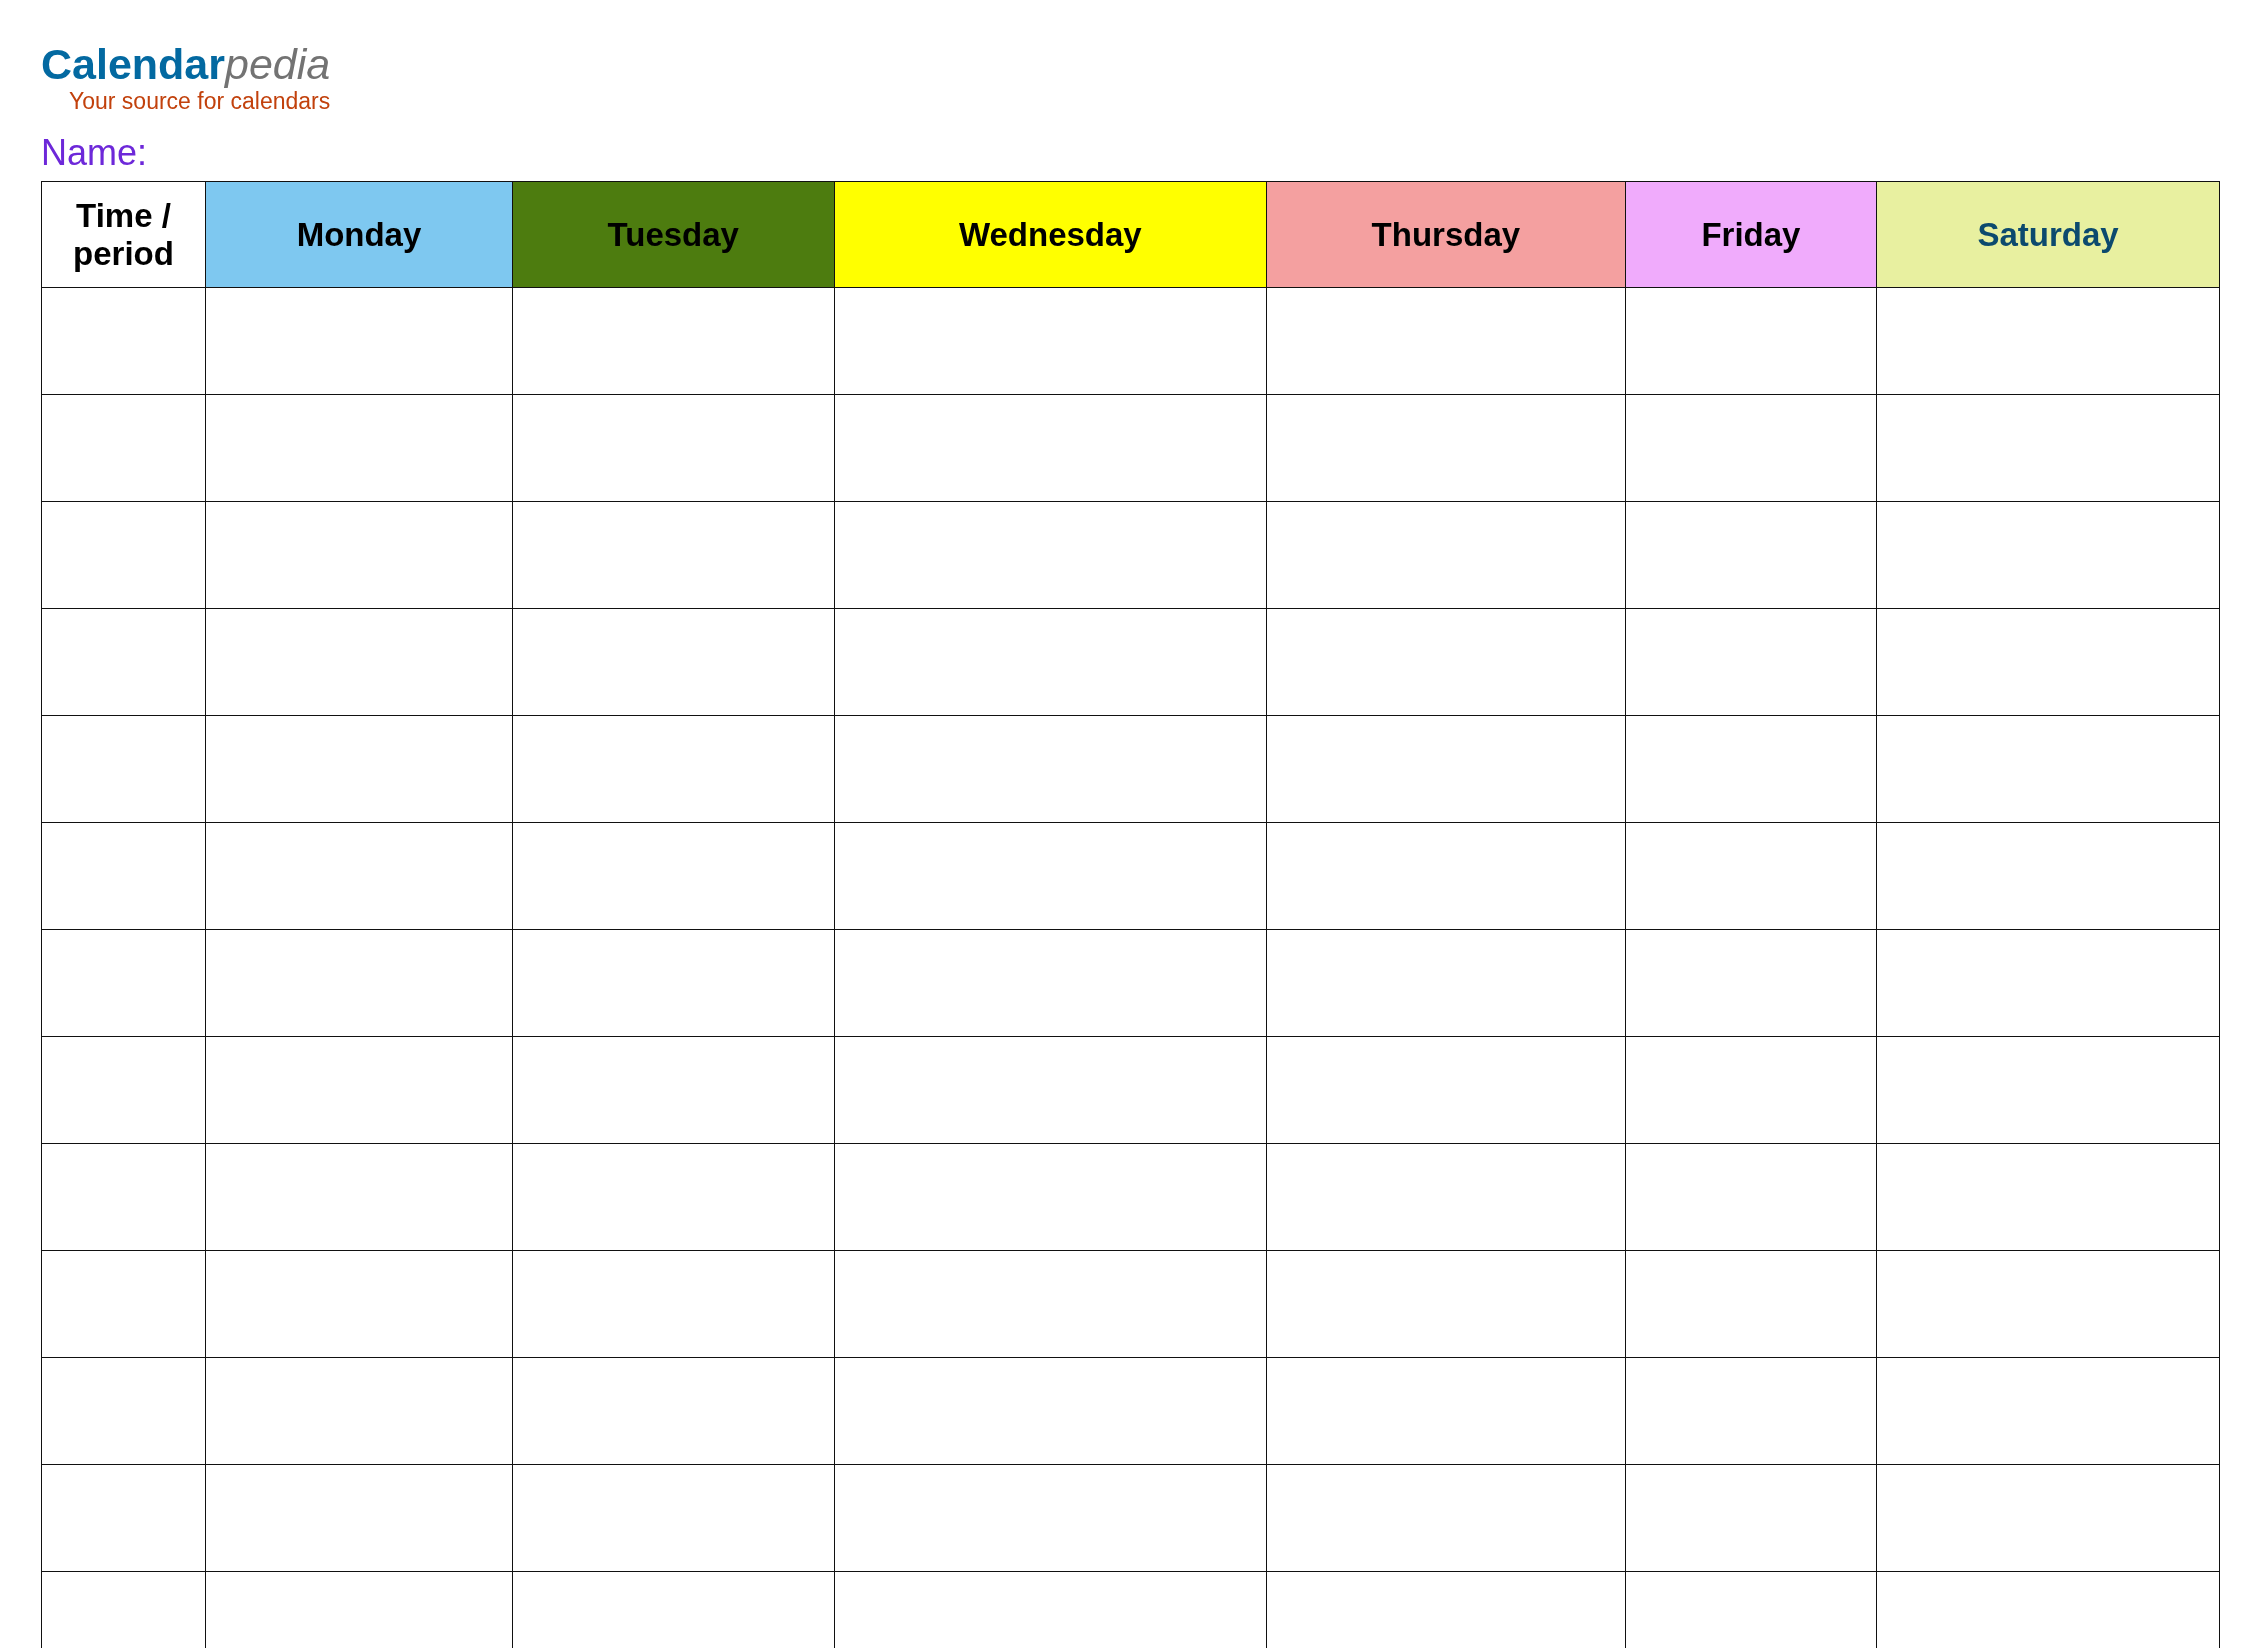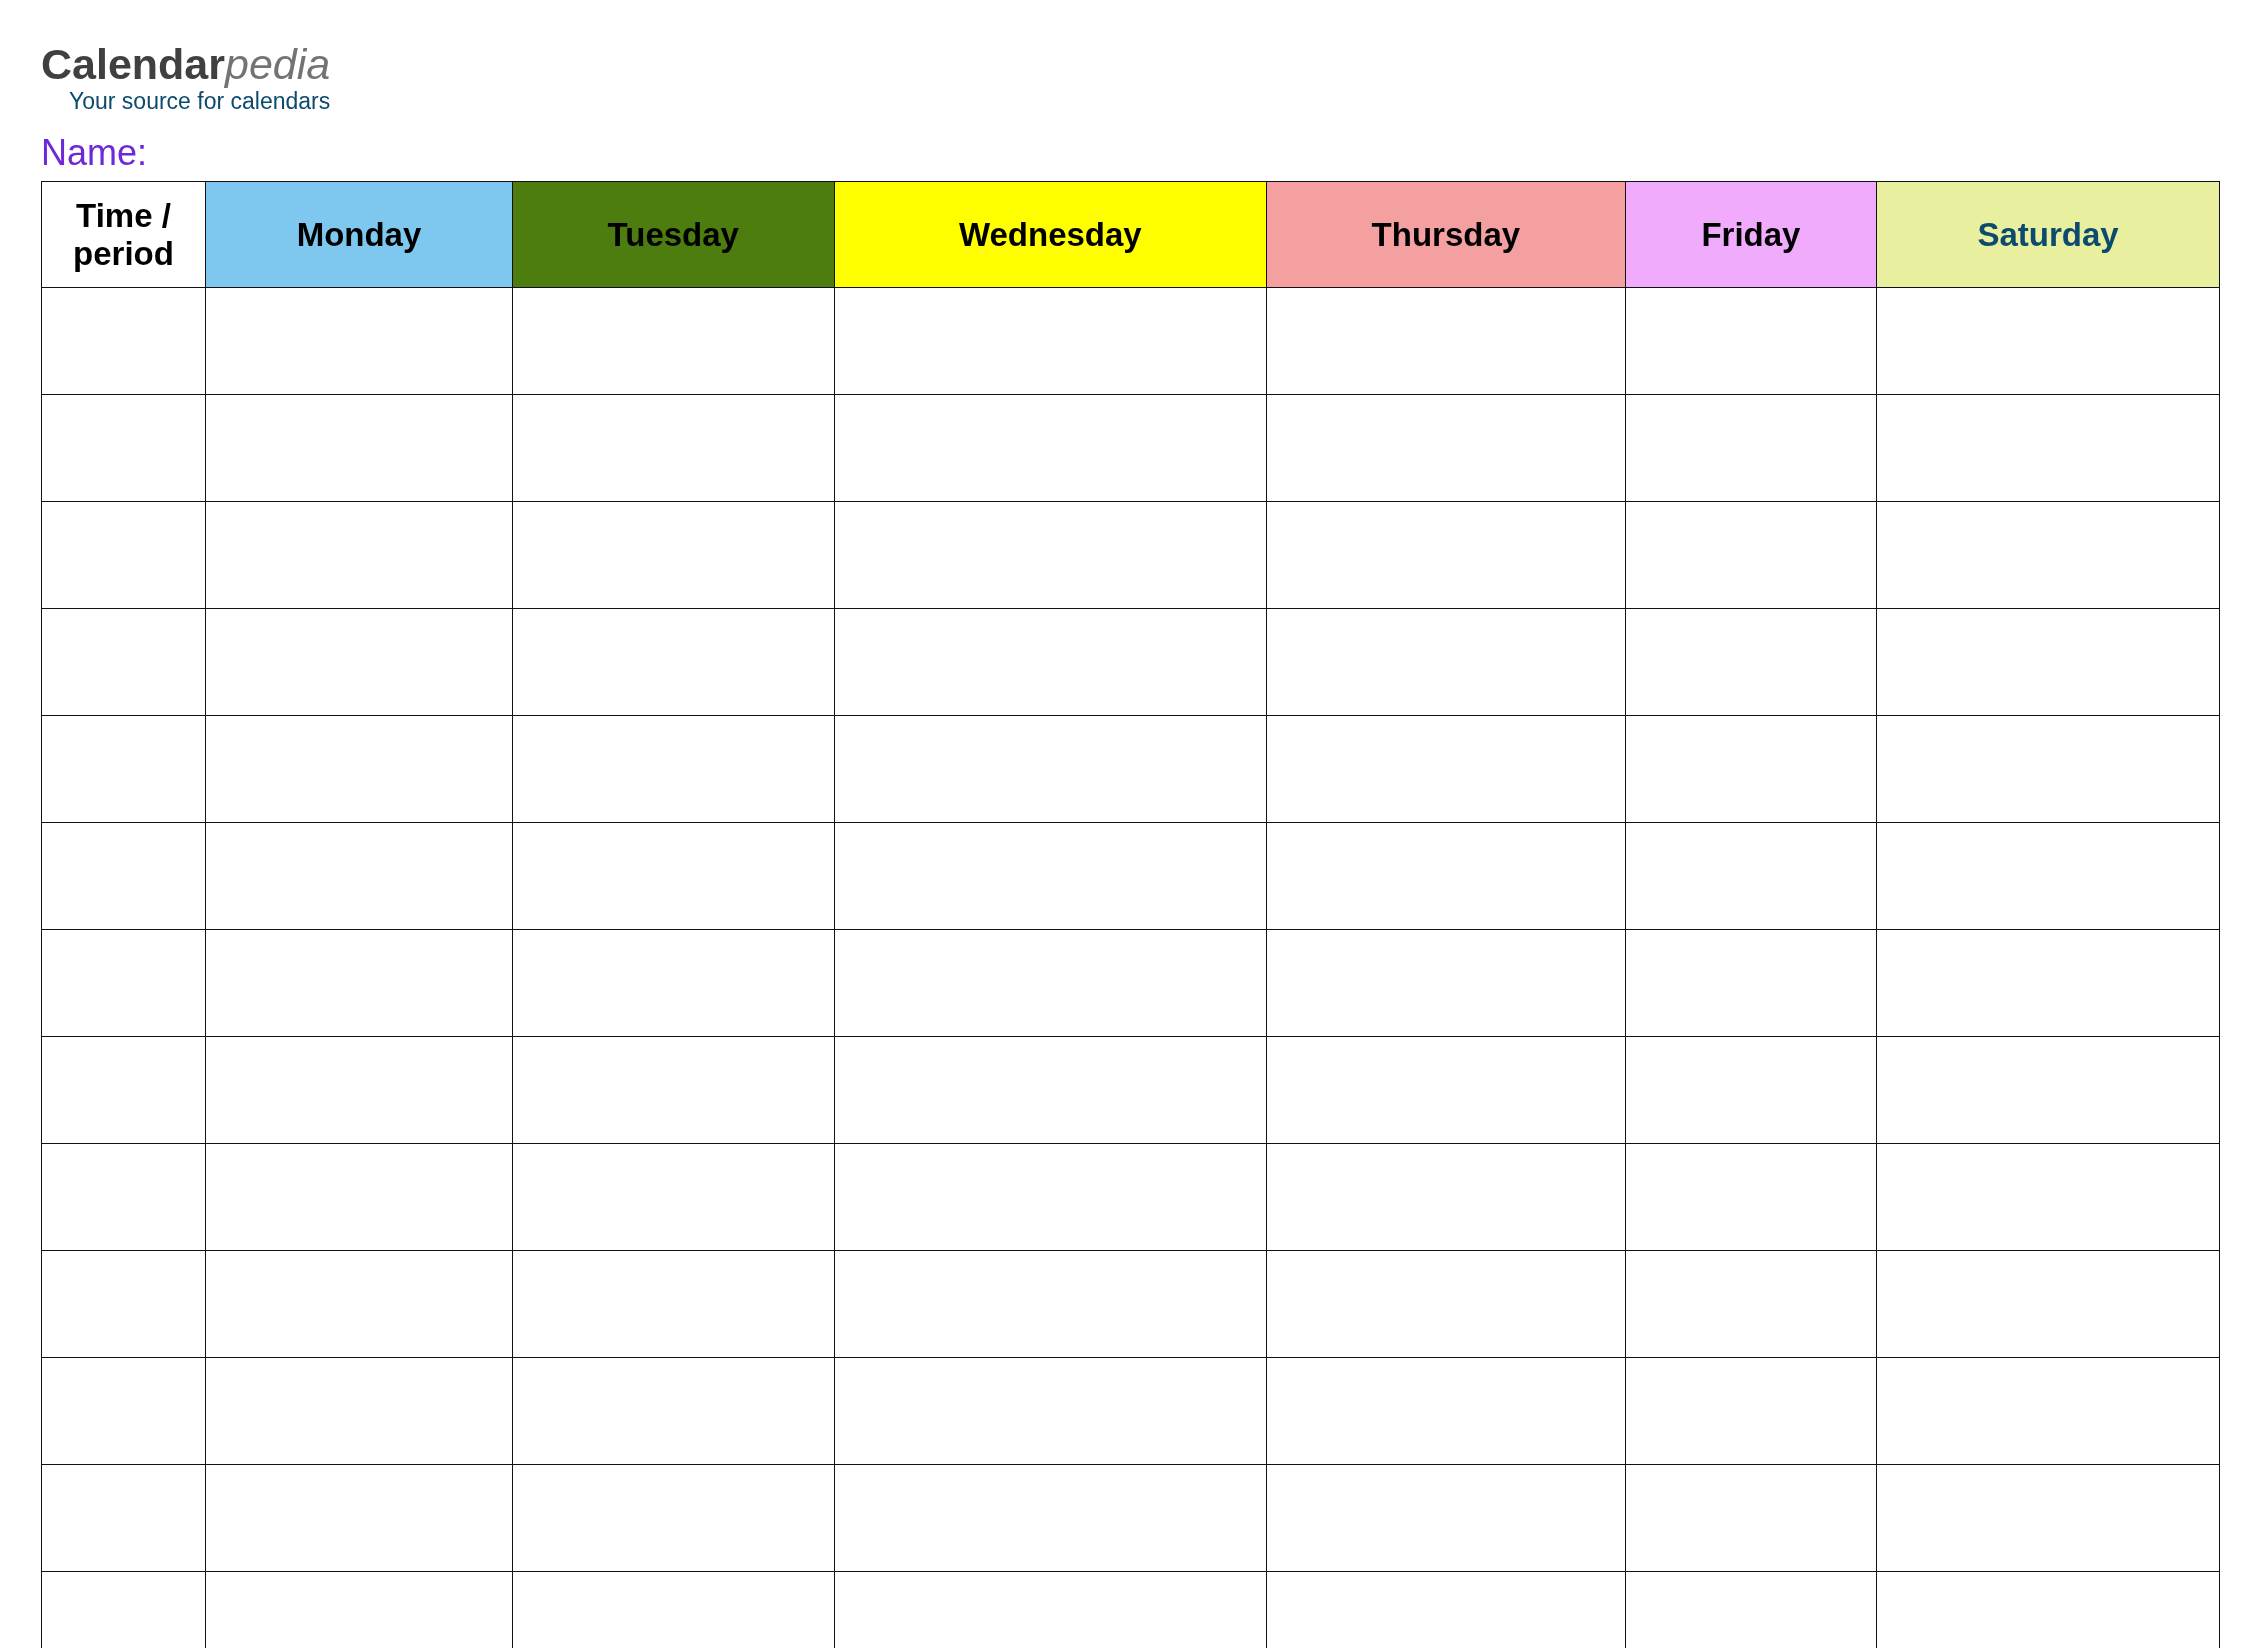--- a/index.html
+++ b/index.html
@@ -44,28 +44,28 @@
       color: #333333;
       line-height: 1.1;
     }
 
     .logo-text span.pedia {
       color: #737373;
       font-style: italic;
     }
 
     .logo-text span.calendar {
-      color: #404040;
+      color: #0369a1;
       font-style: normal;
       font-weight: 700;
     }
 
     .logo-tagline {
       font-size: 23px;
-      color: #0c4a6e;
+      color: #c2410c;
     }
 
     .name-row {
       font-size: 36px;
       font-weight: 400;
       color: #6d28d9;
       margin-bottom: 7px;
     }
 
     .schedule-table {

